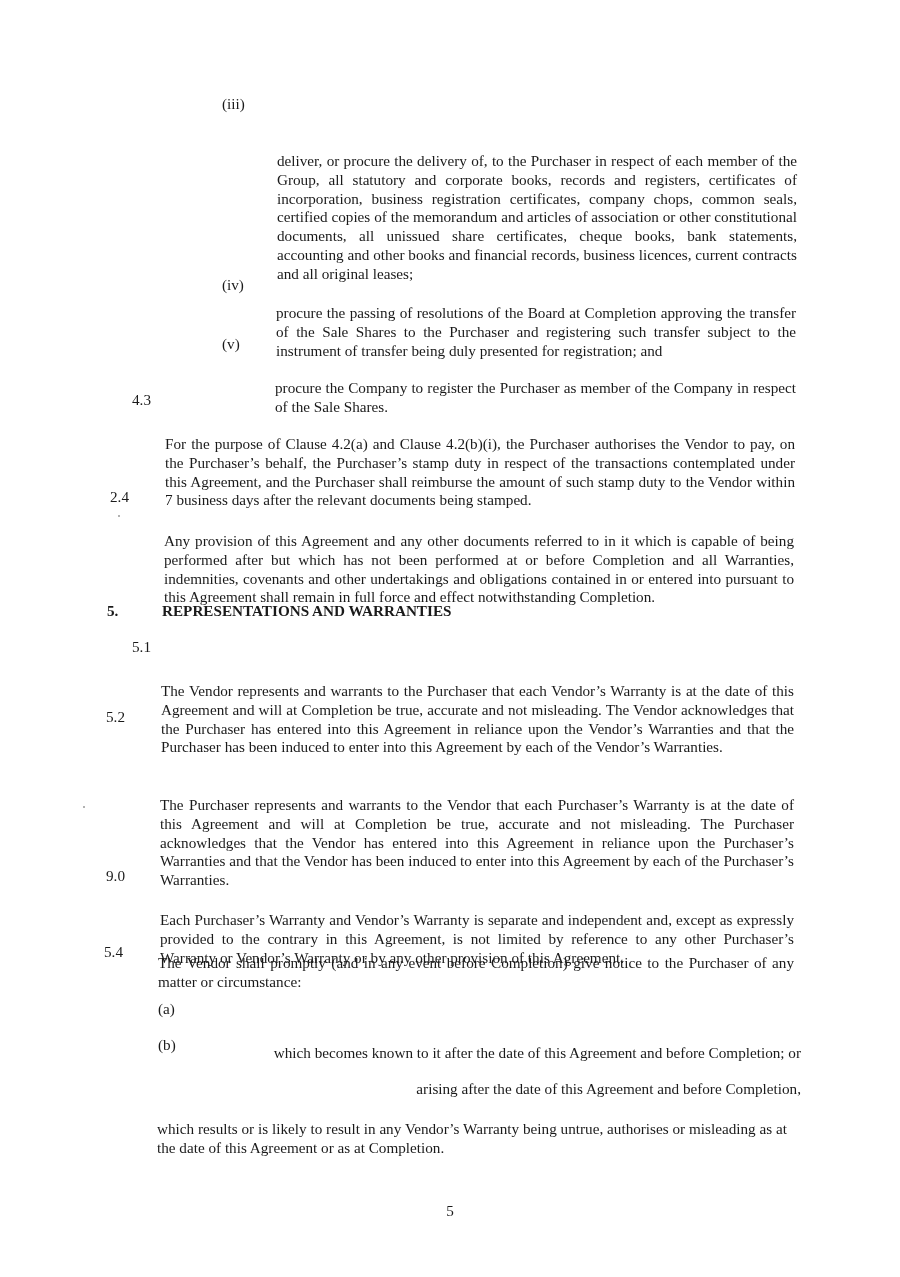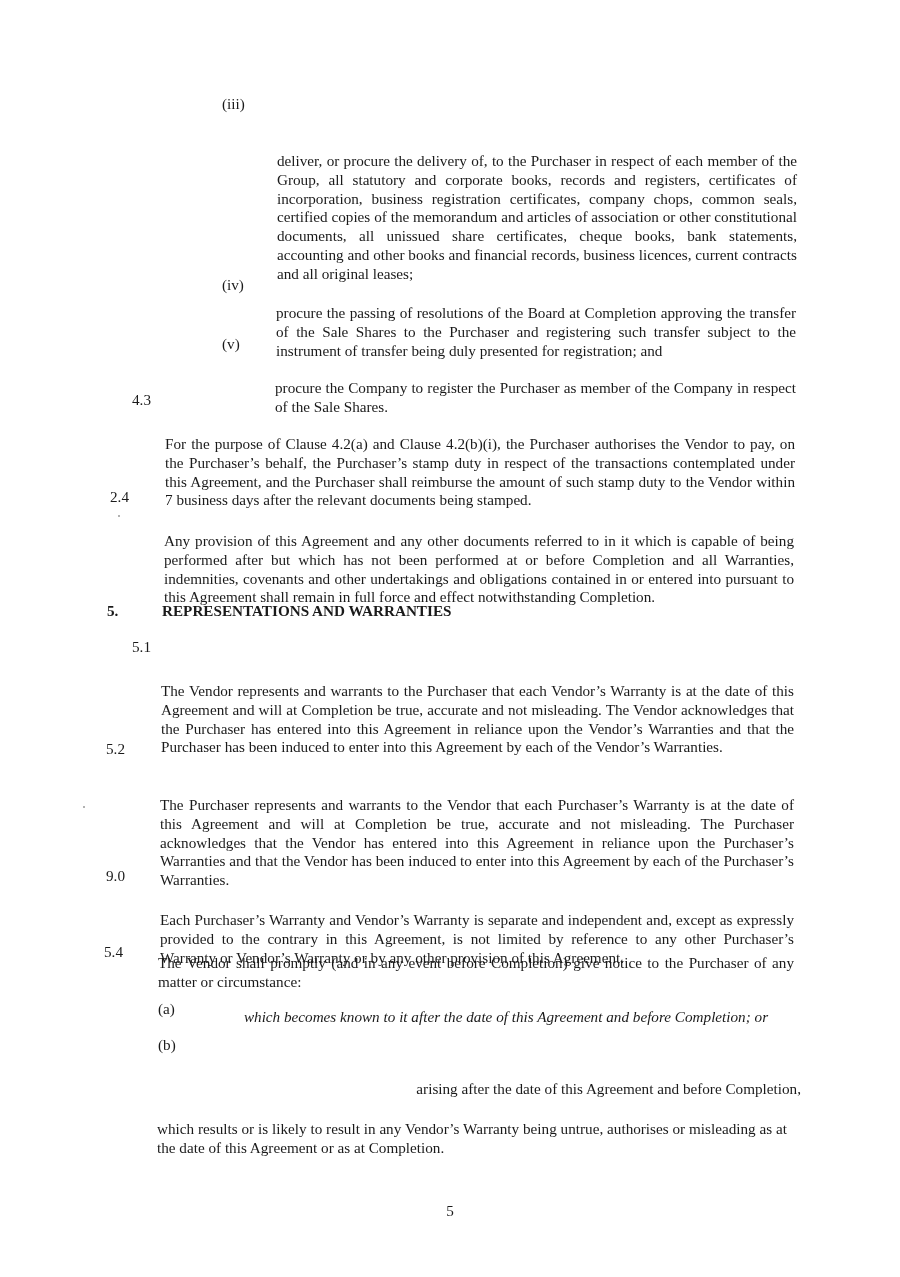--- a/index.html
+++ b/index.html
@@ -32,31 +32,31 @@
 <div class="num" style="left:110px; top:488px;">2.4</div>
 <div class="speck" style="left:118px; top:515px;"></div>
 <div class="para lastline" style="left:164px; top:488px; width:630px;">Any provision of this Agreement and any other documents referred to in it which is capable of being performed after but which has not been performed at or before Completion and all Warranties, indemnities, covenants and other undertakings and obligations contained in or entered into pursuant to this Agreement shall remain in full force and effect notwithstanding Completion.</div>
 
 <div class="heading" style="left:107px; top:601px;">5.</div>
 <div class="heading" style="left:162px; top:601px;">REPRESENTATIONS AND WARRANTIES</div>
 
 <div class="num" style="left:107px; top:638px;margin-left:25px;">5.1</div>
 <div class="para lastline" style="left:161px; top:638px; width:633px;">The Vendor represents and warrants to the Purchaser that each Vendor’s Warranty is at the date of this Agreement and will at Completion be true, accurate and not misleading. The Vendor acknowledges that the Purchaser has entered into this Agreement in reliance upon the Vendor’s Warranties and that the Purchaser has been induced to enter into this Agreement by each of the Vendor’s Warranties.</div>
 
-<div class="num" style="left:106px; top:740px;">5.2</div>
+<div class="num" style="left:106px; top:708px;">5.2</div>
 <div class="speck" style="left:83px; top:806px;"></div>
 <div class="para lastline" style="left:160px; top:752px; width:634px;">The Purchaser represents and warrants to the Vendor that each Purchaser’s Warranty is at the date of this Agreement and will at Completion be true, accurate and not misleading. The Purchaser acknowledges that the Vendor has entered into this Agreement in reliance upon the Purchaser’s Warranties and that the Vendor has been induced to enter into this Agreement by each of the Purchaser’s Warranties.</div>
 
 <div class="num" style="left:106px; top:867px;">9.0</div>
 <div class="para lastline" style="left:160px; top:867px; width:634px;">Each Purchaser’s Warranty and Vendor’s Warranty is separate and independent and, except as expressly provided to the contrary in this Agreement, is not limited by reference to any other Purchaser’s Warranty or Vendor’s Warranty or by any other provision of this Agreement.</div>
 
 <div class="num" style="left:104px; top:943px;">5.4</div>
 <div class="para lastline" style="left:158px; top:910px; width:636px;">The Vendor shall promptly (and in any event before Completion) give notice to the Purchaser of any matter or circumstance:</div>
 
 <div class="num" style="left:158px; top:1000px;">(a)</div>
-<div class="para" style="left:211px; top:964px; width:590px; text-align:center;font-style:italic;">which becomes known to it after the date of this Agreement and before Completion; or</div>
+<div class="para" style="left:211px; top:1000px; width:590px; text-align:right;">which becomes known to it after the date of this Agreement and before Completion; or</div>
 
 <div class="num" style="left:158px; top:1036px;">(b)</div>
 <div class="para" style="left:211px; top:1036px; width:590px; text-align:right;">arising after the date of this Agreement and before Completion,</div>
 
 <div class="para lastline" style="left:157px; top:1076px; width:630px;">which results or is likely to result in any Vendor’s Warranty being untrue, authorises or misleading as at the date of this Agreement or as at Completion.</div>
 
 <div class="page-num">5</div>
 
 </body></html>

